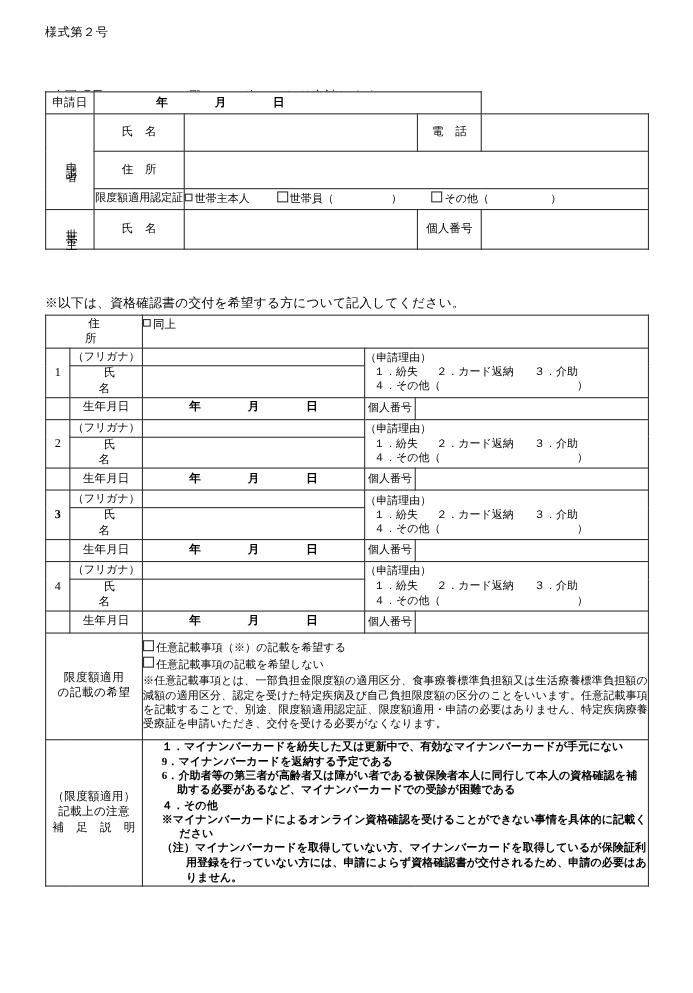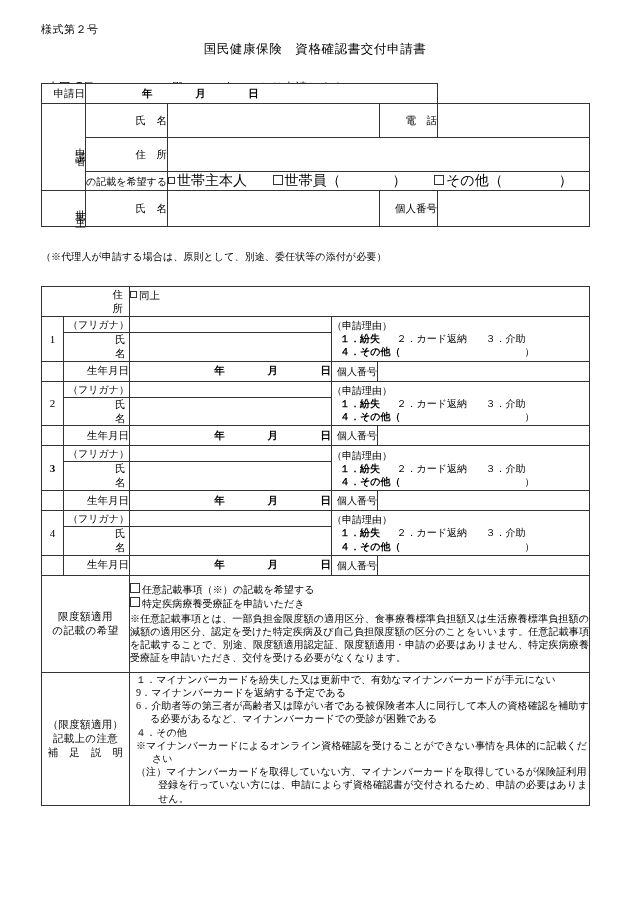--- a/index.html
+++ b/index.html
@@ -60,21 +60,21 @@
     font-size: 10.5px;
     background: #fff;
   }
   table.form td {
     border: 1px solid #333;
     padding: 0;
     vertical-align: middle;
     line-height: 1.32;
   }
   .cellpad { padding: 2px 4px; }
-  .center { text-align: right; }
+  .center { text-align: center; }
   .vtext {
     writing-mode: vertical-rl;
     text-orientation: upright;
     letter-spacing: 4px;
     display: inline-block;
     line-height: 1;
   }
   .spread2 {
     display: inline-block;
     letter-spacing: 10px;
@@ -152,21 +152,21 @@
   .r-birth { height: 20px; }
 
   .reason-cell {
     font-size: 10px;
     line-height: 1.45;
     padding: 1px 3px;
   }
   .reason-cell .ln1 { display: block; }
   .reason-cell .ln2 { display: block; }
   .reason-cell .ln3 { display: block; }
-  .reason-cell .g1 { margin-left: 8px; font-weight: bold; }
+  .reason-cell .g1 { margin-left: 8px; }
   .reason-cell .g2 { margin-left: 14px; }
   .reason-cell .g3 { margin-left: 16px; }
   .reason-cell .paren {
     display: inline-block;
     margin-left: 6px;
     letter-spacing: 0;
   }
   .reason-cell .paren .close { display:inline-block; margin-left: 118px; }
 
   .rownum { text-align: center; font-size: 11px; }
@@ -202,38 +202,38 @@
   .notes-body {
     font-size: 10px;
     line-height: 1.46;
     padding: 2px 4px 4px 6px;
     letter-spacing: 0.1px;
   }
   .notes-body .item {
     display: block;
     padding-left: 14px;
     text-indent: -14px;
-    margin-left: 6px;
+    margin-left: 17px;
+    font-weight: bold;
   }
   .notes-body .item.sub {
     padding-left: 16px;
     text-indent: -16px;
   }
   .notes-body .item.note {
     padding-left: 22px;
     text-indent: -22px;
   }
 </style>
 </head>
 <body>
 
 <div class="page">
 
   <div class="form-no">様式第２号</div>
-  <div class="doc-title">国民健康保険　資格確認書交付申請書</div>
   <div class="addressee-row">
     <span class="mayor">小国町長</span>
     <span class="dono">殿</span>
     <span class="req">次のとおり申請します。</span>
   </div>
 
   <table class="form" id="tbl-applicant">
     <colgroup>
       <col style="width:44px">
       <col style="width:82px">
@@ -260,22 +260,22 @@
         <td class="center">氏　名</td>
         <td></td>
         <td class="center">電　話</td>
         <td></td>
       </tr>
       <tr class="t1-row">
         <td class="center">住　所</td>
         <td colspan="3"></td>
       </tr>
       <tr class="t1-rel">
-        <td class="center" style="letter-spacing:0;font-size:10px">の記載を希望する</td>
-        <td colspan="3" class="cellpad" style="font-size:14px">
+        <td class="center" style="letter-spacing:0;font-size:10px">限度額適用認定証</td>
+        <td colspan="3" class="cellpad" style="font-size:10px">
           <span class="chk">
             <span class="chk-sm"></span><span>世帯主本人</span>
           </span>
           <span class="chk" style="margin-left:22px">
             <span class="chk-lg"></span><span>世帯員（</span><span style="display:inline-block;width:52px"></span><span>）</span>
           </span>
           <span class="chk" style="margin-left:24px">
             <span class="chk-lg"></span><span>その他（</span><span style="display:inline-block;width:56px"></span><span>）</span>
           </span>
         </td>
@@ -285,21 +285,21 @@
           <span class="vtext">世帯主</span>
         </td>
         <td class="center">氏　名</td>
         <td></td>
         <td class="center">個人番号</td>
         <td></td>
       </tr>
     </tbody>
   </table>
 
-  <div class="note-daihyo">（※代理人が申請する場合は、原則として、別途、委任状等の添付が必要）</div>
+  <div class="note-below">※以下は、資格確認書の交付を希望する方について記入してください。</div>
 
   <table class="form" id="tbl-recipients">
     <colgroup>
       <col style="width:22px">
       <col style="width:66px">
       <col style="width:202px">
       <col style="width:46px">
       <col style="width:212px">
     </colgroup>
     <tbody>
@@ -452,21 +452,21 @@
       <tr>
         <td colspan="2" class="opt-label" style="height:96px">
           <span>限度額適用</span><br>
           <span>の記載の希望</span>
         </td>
         <td colspan="3" class="opt-body">
           <span class="cb-line">
             <span class="chk-lg"></span><span>任意記載事項（※）の記載を希望する</span>
           </span>
           <span class="cb-line">
-            <span class="chk-lg"></span><span>特定疾病療養受療証を申請いただき</span>
+            <span class="chk-lg"></span><span>任意記載事項の記載を希望しない</span>
           </span>
           <span class="para">※任意記載事項とは、一部負担金限度額の適用区分、食事療養標準負担額又は生活療養標準負担額の減額の適用区分、認定を受けた特定疾病及び自己負担限度額の区分のことをいいます。任意記載事項を記載することで、別途、限度額適用認定証、限度額適用・申請の必要はありません、特定疾病療養受療証を申請いただき、交付を受ける必要がなくなります。</span>
         </td>
       </tr>
 
       <tr>
         <td colspan="2" class="notes-label" style="height:112px">
           <span>（限度額適用）</span><br>
           <span>記載上の注意</span><br>
           <span>補　足　説　明</span>

